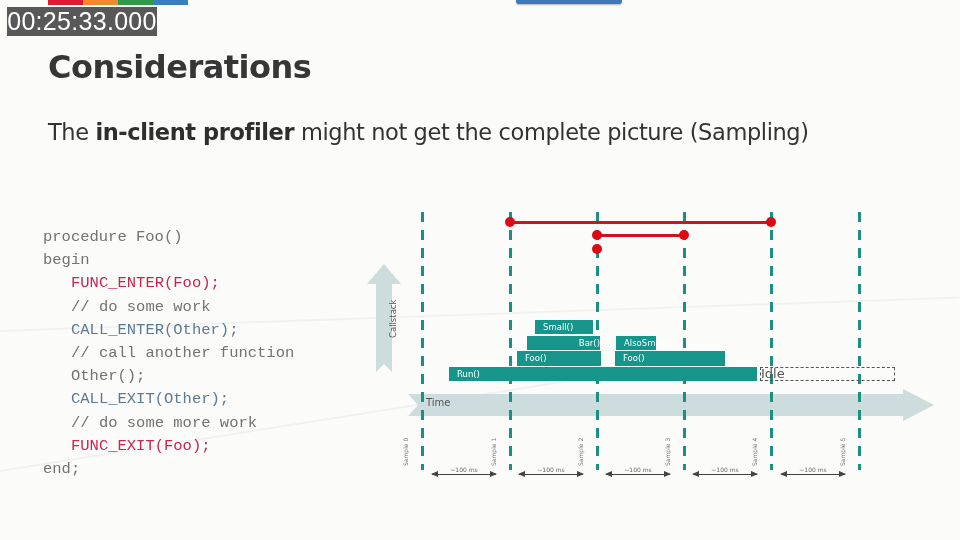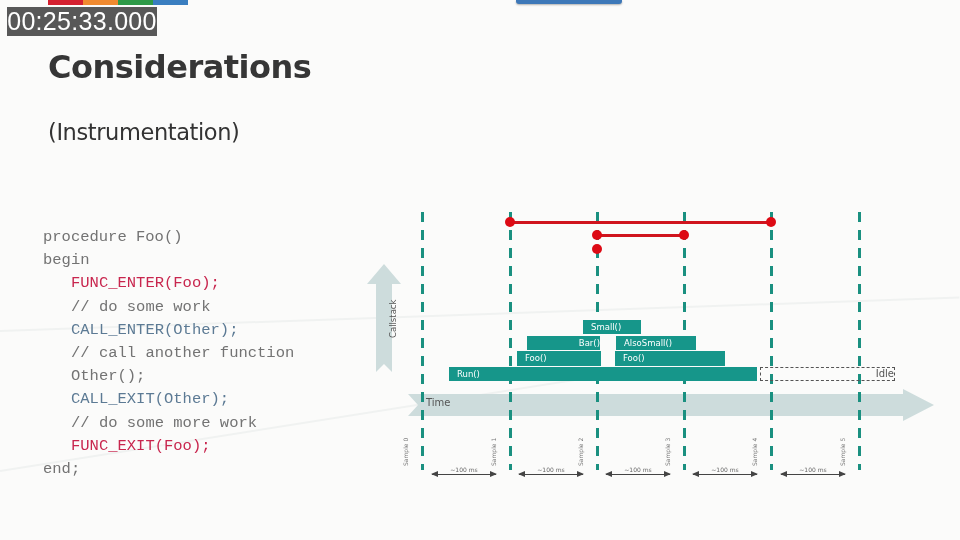--- a/index.html
+++ b/index.html
@@ -59,22 +59,22 @@
       position: absolute; width: 10px; height: 10px; border-radius: 50%;
       background: #dd0a14; transform: translate(-50%, -50%);
     }
     .block {
       position: absolute; background: #16968a; color: #fff;
       font-family: "DejaVu Sans", sans-serif; font-size: 8.5px;
       line-height: 14px; padding-left: 8px; white-space: nowrap;
     }
     .idle {
       position: absolute; border: 1px dashed #555; color: #555;
-      font-family: "DejaVu Sans", sans-serif; font-size: 10px;
-      line-height: 12px; text-align: right; background: transparent;
+      font-family: "DejaVu Sans", sans-serif; font-size: 13px;
+      line-height: 12px; text-align: left; background: transparent;
     }
     .sample-label {
       position: absolute; font-size: 6px; color: #777;
       font-family: "DejaVu Sans", sans-serif;
       transform: rotate(-90deg); transform-origin: left top; white-space: nowrap;
     }
     .interval {
       position: absolute; top: 466px; height: 16px;
     }
     .interval .txt {
@@ -112,21 +112,23 @@
   <span style="background:#2e9a48"></span>
   <span style="background:#3a7ec0"></span>
 </div>
 <div class="top-tab"></div>
 
 <div class="timestamp">00:25:33.000</div>
 
 <h1 class="slide-title">Considerations</h1>
 
 <div class="subtitle">
-  <div>(Instrumentation)</div>
+  <div>
+    <span>The </span><b>in-client profiler</b><span> might not get the complete picture (Sampling)</span>
+  </div>
 </div>
 
 <div class="code" id="code-block"><span class="ln c-teal">procedure Foo()</span><span class="ln c-teal">begin</span><span class="ln c-red indent">FUNC_ENTER(Foo);</span><span class="ln c-teal indent">// do some work</span><span class="ln c-slate indent">CALL_ENTER(Other);</span><span class="ln c-teal indent">// call another function</span><span class="ln c-teal indent">Other();</span><span class="ln c-slate indent">CALL_EXIT(Other);</span><span class="ln c-teal indent">// do some more work</span><span class="ln c-red indent">FUNC_EXIT(Foo);</span><span class="ln c-teal">end;</span></div>
 
 <div class="chart">
 
   <svg style="position:absolute; left:366px; top:264px;" width="36" height="110" viewBox="0 0 36 110">
     <polygon points="18,0 35,20 26,20 26,108 18,100 10,108 10,20 1,20" fill="#cddcdc"></polygon>
   </svg>
   <div class="callstack-label">Callstack</div>
@@ -141,23 +143,23 @@
       <div class="vline" style="left: 509px;"></div>
       <div class="vline" style="left: 596px;"></div>
       <div class="vline" style="left: 683px;"></div>
       <div class="vline" style="left: 770px;"></div>
       <div class="vline" style="left: 858px;"></div>
     </div>
   <div id="blocks">
       <div class="block" style="left: 449px; top: 367px; width: 308px; height: 14px; line-height: 14px;">Run()</div>
       <div class="block" style="left: 517px; top: 351px; width: 84px; height: 15px; line-height: 15px;">Foo()</div>
       <div class="block" style="left: 527px; top: 336px; width: 73px; height: 14px; line-height: 14px; text-align: right;">Bar()</div>
-      <div class="block" style="left: 535px; top: 320px; width: 58px; height: 14px; line-height: 14px; margin-left: 48px;">Small()</div>
+      <div class="block" style="left: 535px; top: 320px; width: 58px; height: 14px; line-height: 14px;">Small()</div>
       <div class="block" style="left: 615px; top: 351px; width: 110px; height: 15px; line-height: 15px;">Foo()</div>
-      <div class="block" style="left: 616px; top: 336px; width: 80px; height: 14px; line-height: 14px;">AlsoSmall()</div>
+      <div class="block" style="left: 616px; top: 336px; width: 40px; height: 14px; line-height: 14px;">AlsoSmall()</div>
     </div>
   <div id="idle">
       <div class="idle" style="left: 760px; top: 367px; width: 135px; height: 14px;">Idle</div>
     </div>
   <div id="redspans">
       <div class="redline" style="left: 510px; top: 221px; width: 261px;"></div>
       <div class="redline" style="left: 597px; top: 234px; width: 87px;"></div>
       <div class="reddot" style="left: 510px; top: 222px;"></div>
       <div class="reddot" style="left: 771px; top: 222px;"></div>
       <div class="reddot" style="left: 597px; top: 235px;"></div>

